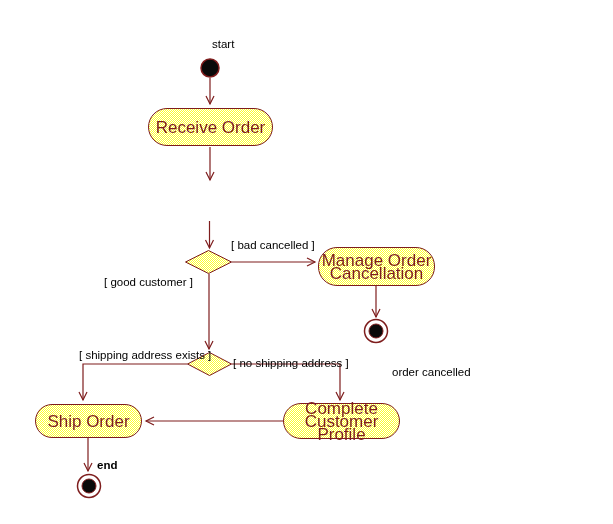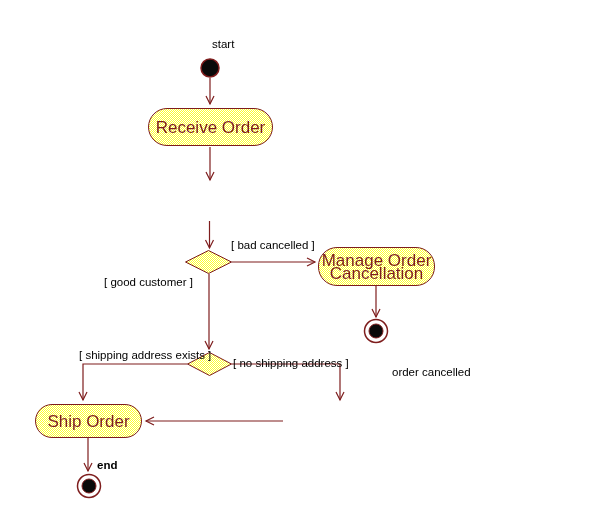--- a/index.html
+++ b/index.html
@@ -87,20 +87,24 @@
   <div id="n-receive" class="activity">
     <span>Receive Order</span>
   </div>
   <div id="n-manage" class="activity">
     <span>Manage Order
 Cancellation</span>
   </div>
   <div id="n-ship" class="activity">
     <span>Ship Order</span>
   </div>
+  <div id="n-complete" class="activity">
+    <span>Complete
+Customer Profile</span>
+  </div>
 
   <div id="l-start" class="lbl">start</div>
   <div id="l-bad" class="lbl">[ bad cancelled ]</div>
   <div id="l-good" class="lbl">[ good customer ]</div>
   <div id="l-shipexists" class="lbl">[ shipping address exists ]</div>
   <div id="l-noship" class="lbl">[ no shipping address ]</div>
   <div id="l-cancelled" class="lbl">order cancelled</div>
   <div id="l-end" class="lbl">end</div>
 
 </div>

